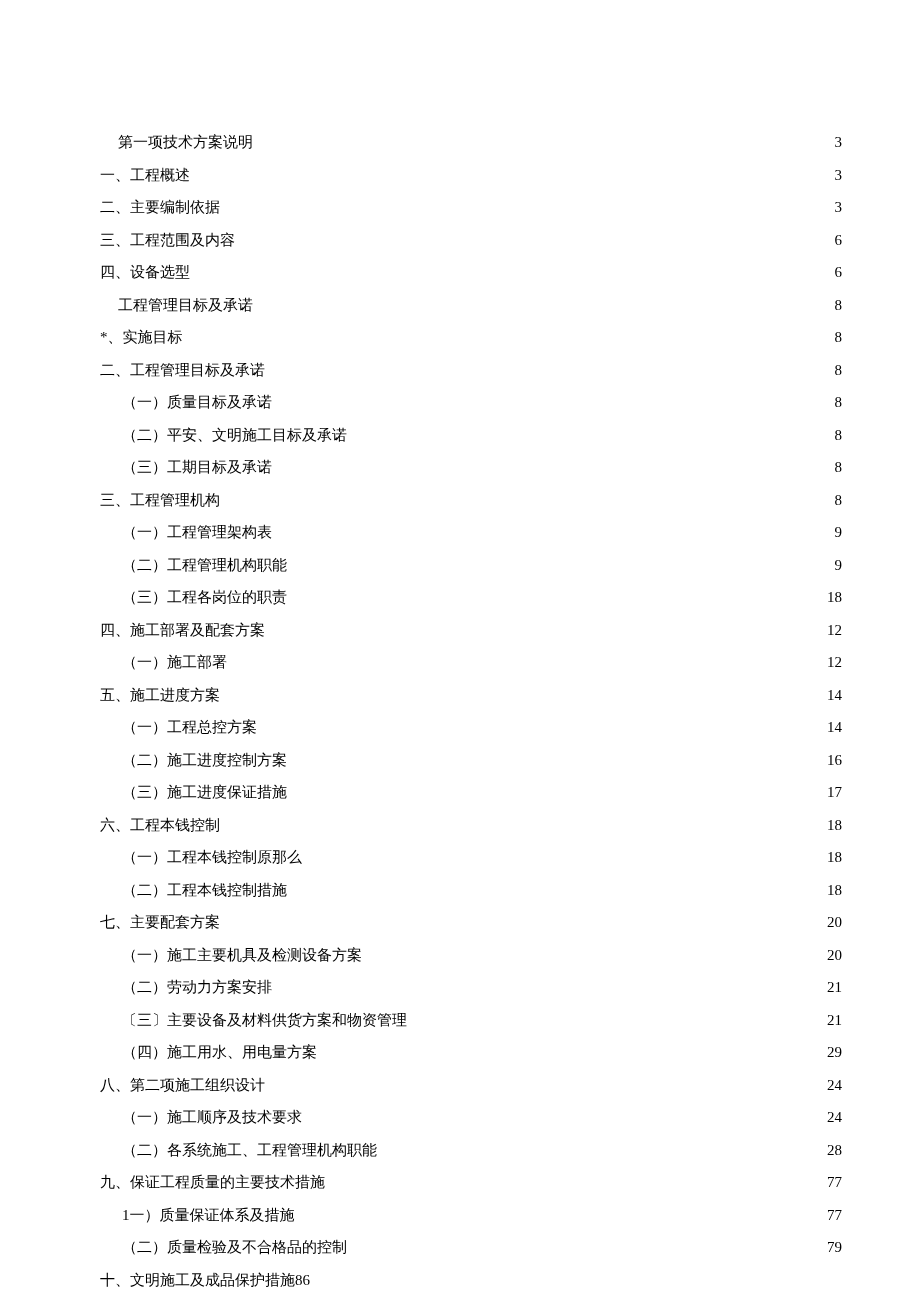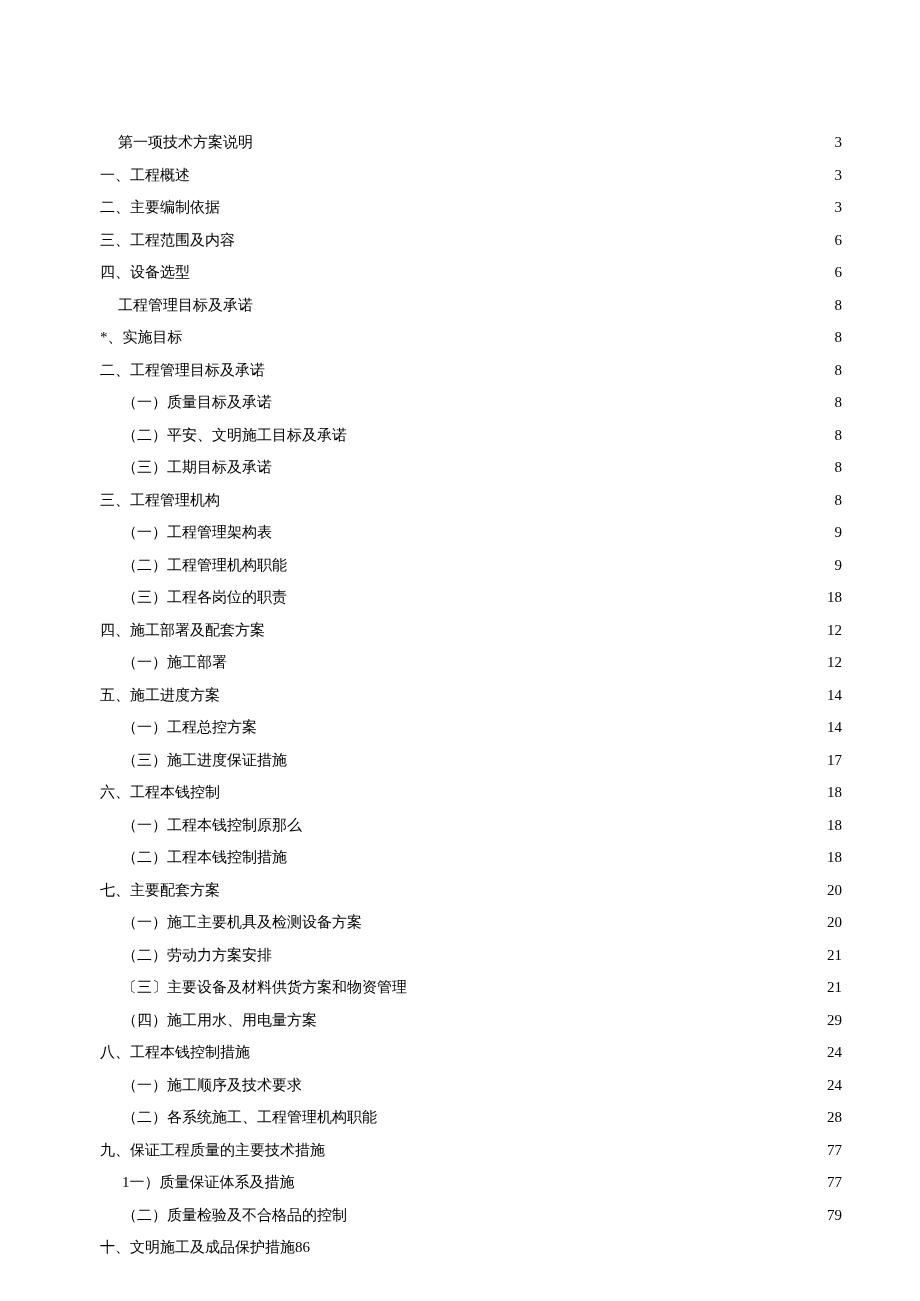--- a/index.html
+++ b/index.html
@@ -148,20 +148,25 @@
       <span class="toc-label">五、施工进度方案</span>
       <span class="toc-dots"></span>
       <span class="toc-page">14</span>
     </div>
     <div class="toc-entry level-2">
       <span class="toc-label">（一）工程总控方案</span>
       <span class="toc-dots"></span>
       <span class="toc-page">14</span>
     </div>
     <div class="toc-entry level-2">
+      <span class="toc-label">（二）施工进度控制方案</span>
+      <span class="toc-dots"></span>
+      <span class="toc-page">16</span>
+    </div>
+    <div class="toc-entry level-2">
       <span class="toc-label">（三）施工进度保证措施</span>
       <span class="toc-dots"></span>
       <span class="toc-page">17</span>
     </div>
     <div class="toc-entry level-1">
       <span class="toc-label">六、工程本钱控制</span>
       <span class="toc-dots"></span>
       <span class="toc-page">18</span>
     </div>
     <div class="toc-entry level-2">
@@ -193,21 +198,21 @@
       <span class="toc-label">〔三〕主要设备及材料供货方案和物资管理</span>
       <span class="toc-dots"></span>
       <span class="toc-page">21</span>
     </div>
     <div class="toc-entry level-2">
       <span class="toc-label">（四）施工用水、用电量方案</span>
       <span class="toc-dots"></span>
       <span class="toc-page">29</span>
     </div>
     <div class="toc-entry level-1">
-      <span class="toc-label">八、工程本钱控制措施</span>
+      <span class="toc-label">八、第二项施工组织设计</span>
       <span class="toc-dots"></span>
       <span class="toc-page">24</span>
     </div>
     <div class="toc-entry level-2">
       <span class="toc-label">（一）施工顺序及技术要求</span>
       <span class="toc-dots"></span>
       <span class="toc-page">24</span>
     </div>
     <div class="toc-entry level-2">
       <span class="toc-label">（二）各系统施工、工程管理机构职能</span>

